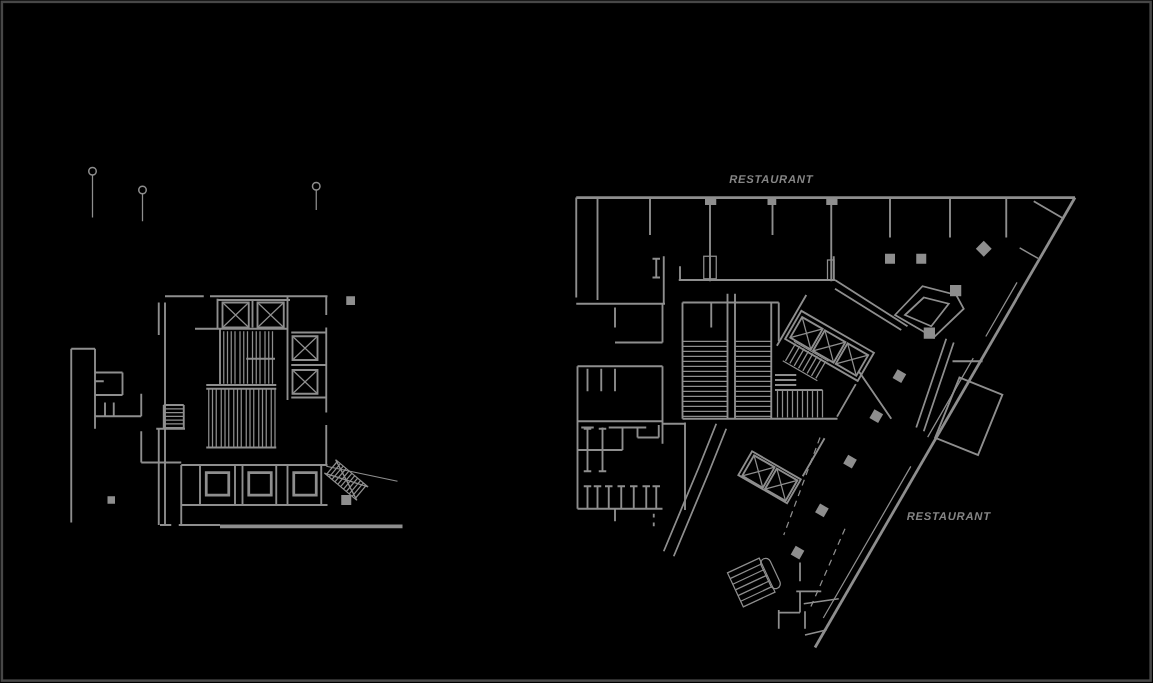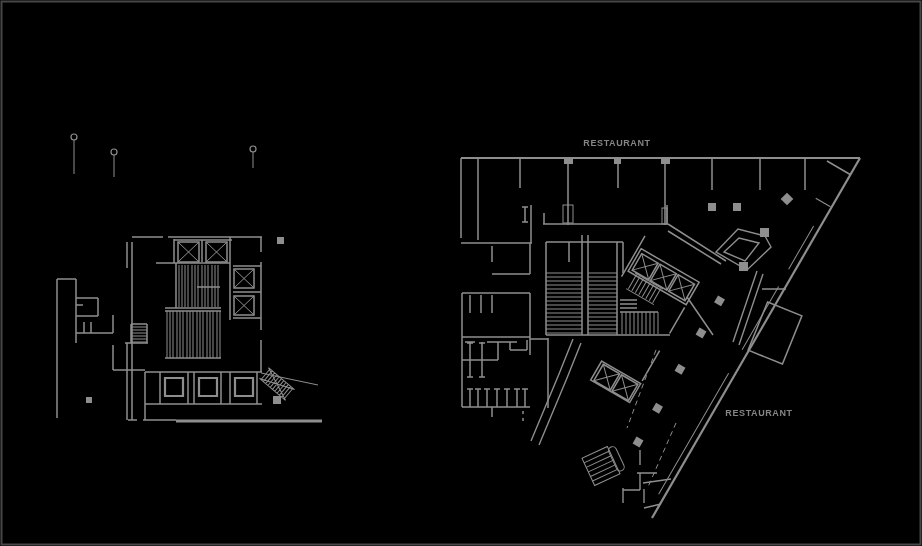--- a/index.html
+++ b/index.html
@@ -1,16 +1,16 @@
 <!DOCTYPE html>
 <html style="--bg: #000000; --line: #8e8e8e; --text: #858585; --border: #474747;"><head>
 <meta charset="utf-8">
 <style>
   html,body{margin:0;padding:0;background:#000;}
-  .frame{position:relative;width:922px;height:546px;background:var(--bg,#000);overflow:hidden;}
+  .frame{position:relative;width:922px;height:546px;background:var(--bg,#000);overflow:hidden;font-style:italic;}
   svg{display:block;}
   .ln{stroke:var(--line,#8e8e8e);fill:none;stroke-width:1.5;stroke-linecap:butt;}
   .w1{stroke-width:1;}
   .w12{stroke-width:1.2;}
   .w14{stroke-width:1.4;}
   .w2{stroke-width:2.2;}
   .w3{stroke-width:3;}
   .fl{fill:var(--line,#8e8e8e);stroke:none;}
   .dash{stroke-dasharray:5 4;}
   .cad-text{fill:var(--text,#858585);font-family:"Liberation Sans",sans-serif;font-size:9px;font-weight:bold;letter-spacing:0.6px;}

